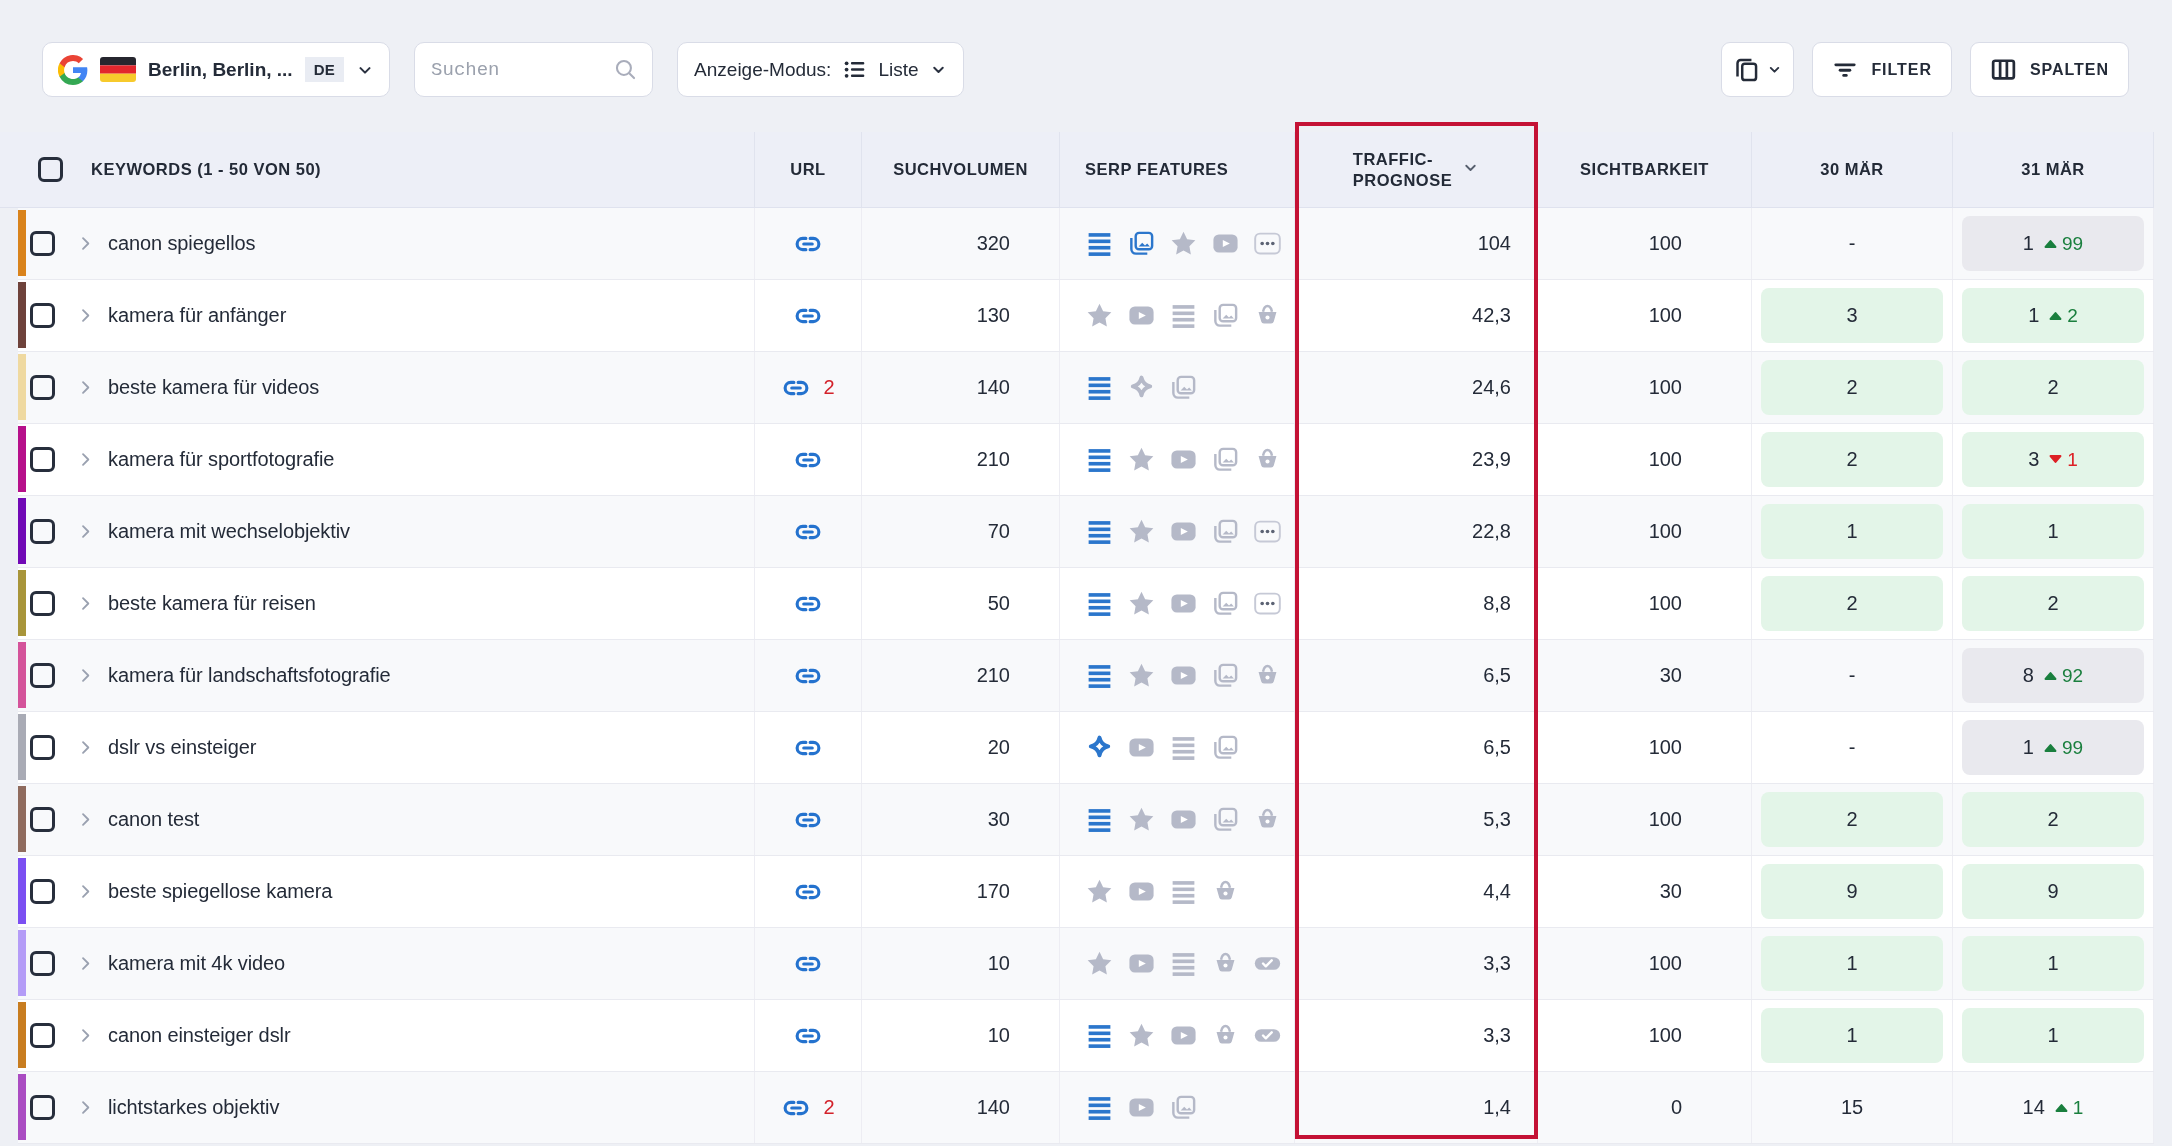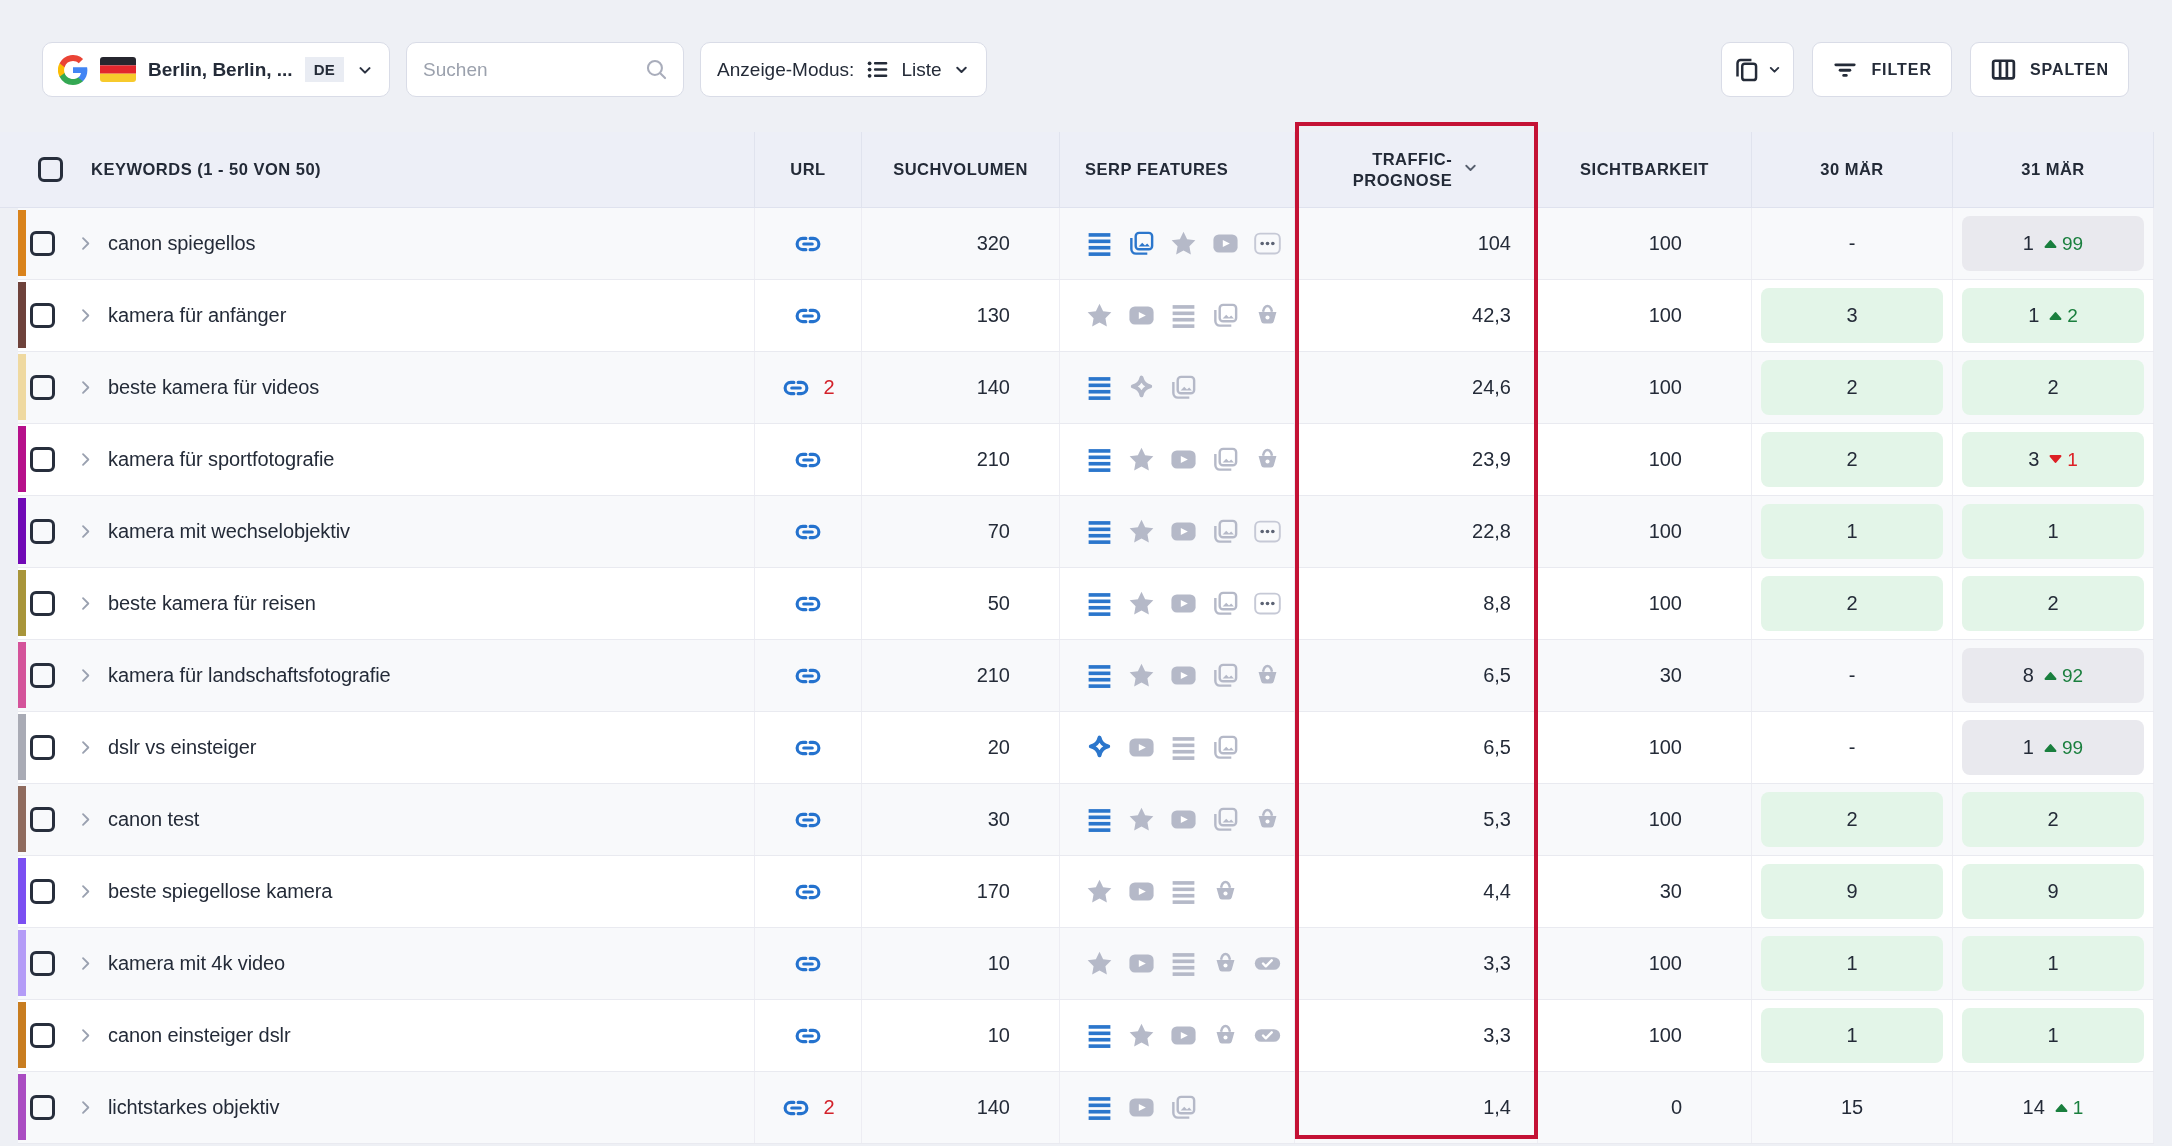--- a/index.html
+++ b/index.html
@@ -5,42 +5,42 @@
   html,body{margin:0;padding:0;}
   body{
     width:2172px;height:1146px;position:relative;overflow:hidden;
     background:#eef0f5;
     font-family:"Liberation Sans", sans-serif;
     color:#242b38;
   }
   
   .toolbar{position:absolute;top:0;left:0;width:2172px;height:132px;
     display:flex;align-items:flex-start;padding:42px 43px 0 42px;box-sizing:border-box;}
-  .tleft{display:flex;gap:16px;}
+  .tleft{display:flex;gap:24px;}
   .tright{margin-left:auto;display:flex;gap:18px;}
   .ctl{height:55px;background:#fff;border:1.5px solid #d9dce7;border-radius:10px;
     display:flex;align-items:center;box-sizing:border-box;}
   .loc{padding:0 15px;gap:12px;font-weight:700;font-size:19px;}
   .flag{width:36px;height:25px;border-radius:3px;overflow:hidden;flex:none;display:block;}
   .de-badge{background:#e9ecf3;border-radius:0;padding:4px 9px;font-size:15px;font-weight:700;letter-spacing:.02em;}
-  .search{width:278px;padding:0 14px 0 16px;justify-content:space-between;font-size:19px;color:#9ba1ad;}
+  .search{width:239px;padding:0 14px 0 16px;justify-content:space-between;font-size:19px;color:#9ba1ad;font-family:Liberation Mono, monospace;}
   .mode{padding:0 16px;gap:11px;font-size:19px;color:#242b38;}
   .btn{padding:0 19px;gap:13px;font-weight:700;font-size:16px;letter-spacing:.06em;border-radius:9px;}
   .btn-copy{padding:0 11px;gap:7px;}
   .icon16 svg{display:block}
   
   .table{position:absolute;top:132px;left:0;width:2172px;}
   .thead{display:grid;grid-template-columns:755px 107px 198px 235px 243px 214px 201px 201px;
     width:2154px;height:76px;background:#edeff7;border-bottom:1px solid #dfe2ee;box-sizing:border-box;}
   .th{font-weight:700;font-size:16.5px;letter-spacing:.03em;color:#232a37;
     display:flex;align-items:center;justify-content:center;border-right:1px solid #e0e3ee;box-sizing:border-box;}
   .th-kw{justify-content:flex-start;padding-left:38px;gap:28px;}
   .th-serp{justify-content:flex-start;padding-left:25px;}
   .th-traffic{gap:10px;}
-  .tlines{text-align:right;line-height:1.22;}
+  .tlines{text-align:left;line-height:1.22;}
   .cb{width:25px;height:25px;border:3px solid #272e3c;border-radius:6px;flex:none;box-sizing:border-box;background:transparent;}
   
   .row{display:grid;grid-template-columns:737px 107px 198px 235px 243px 214px 201px 201px;
     width:2136px;margin-left:18px;height:72px;border-bottom:1px solid #e9eaf0;
     position:relative;box-sizing:border-box;background:#fff;}
   .row:nth-child(odd){background:#f8f9fb;}
   .cell{display:flex;align-items:center;font-size:20px;color:#242b38;
     border-right:1px solid #ededf3;box-sizing:border-box;height:100%;}
   .c-kw{padding-left:12px;}
   .c-kw .cb{margin-right:22px;}

